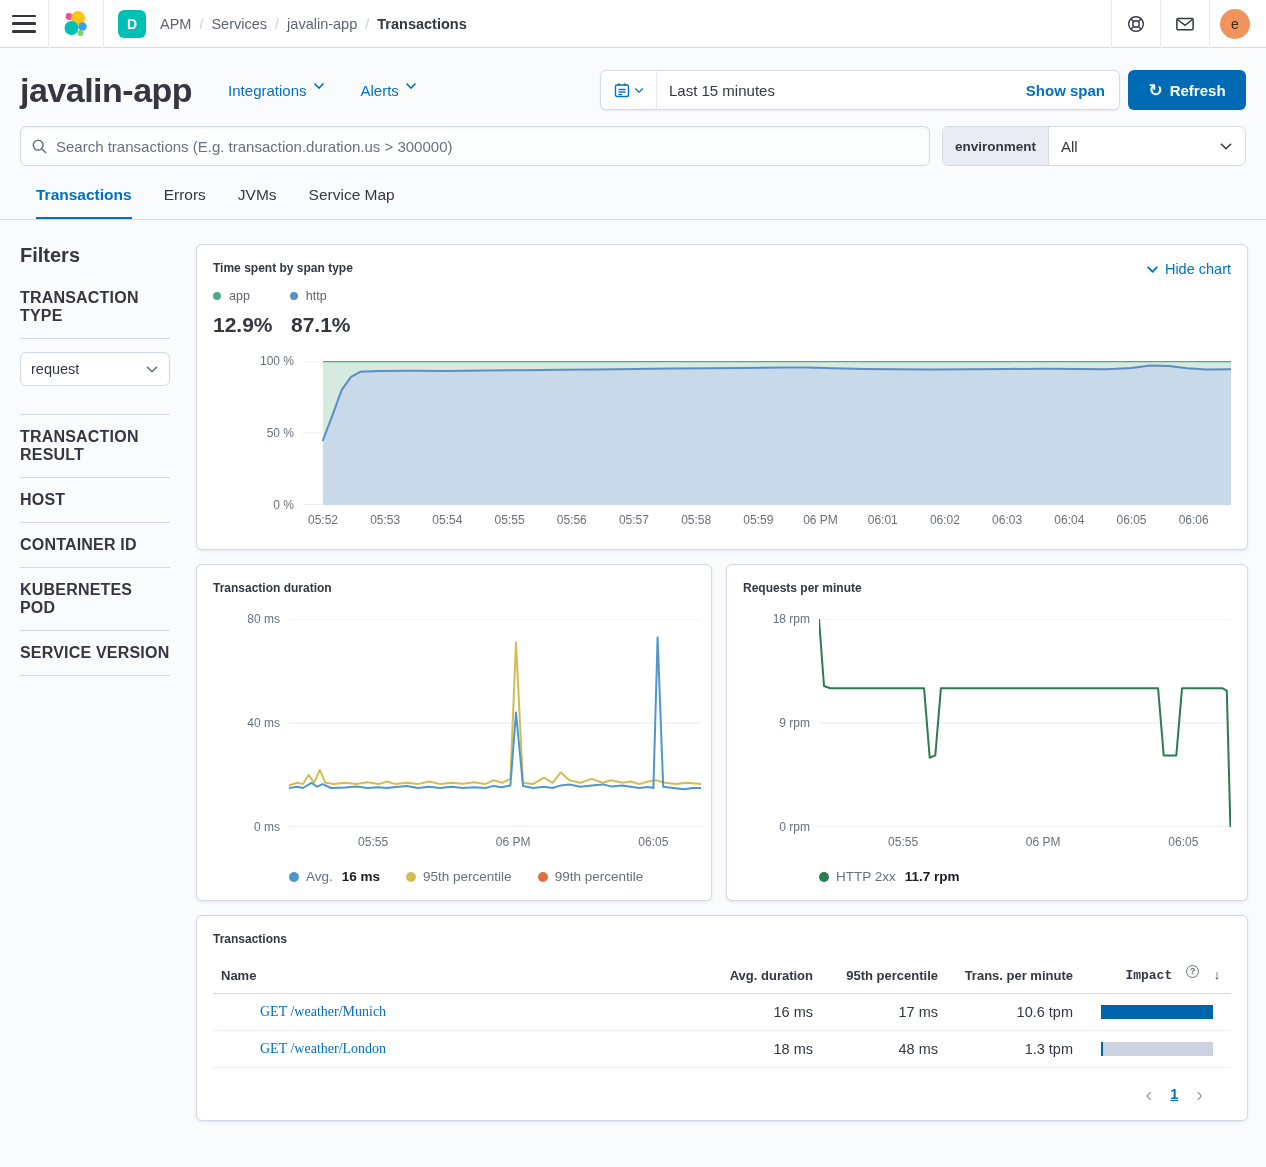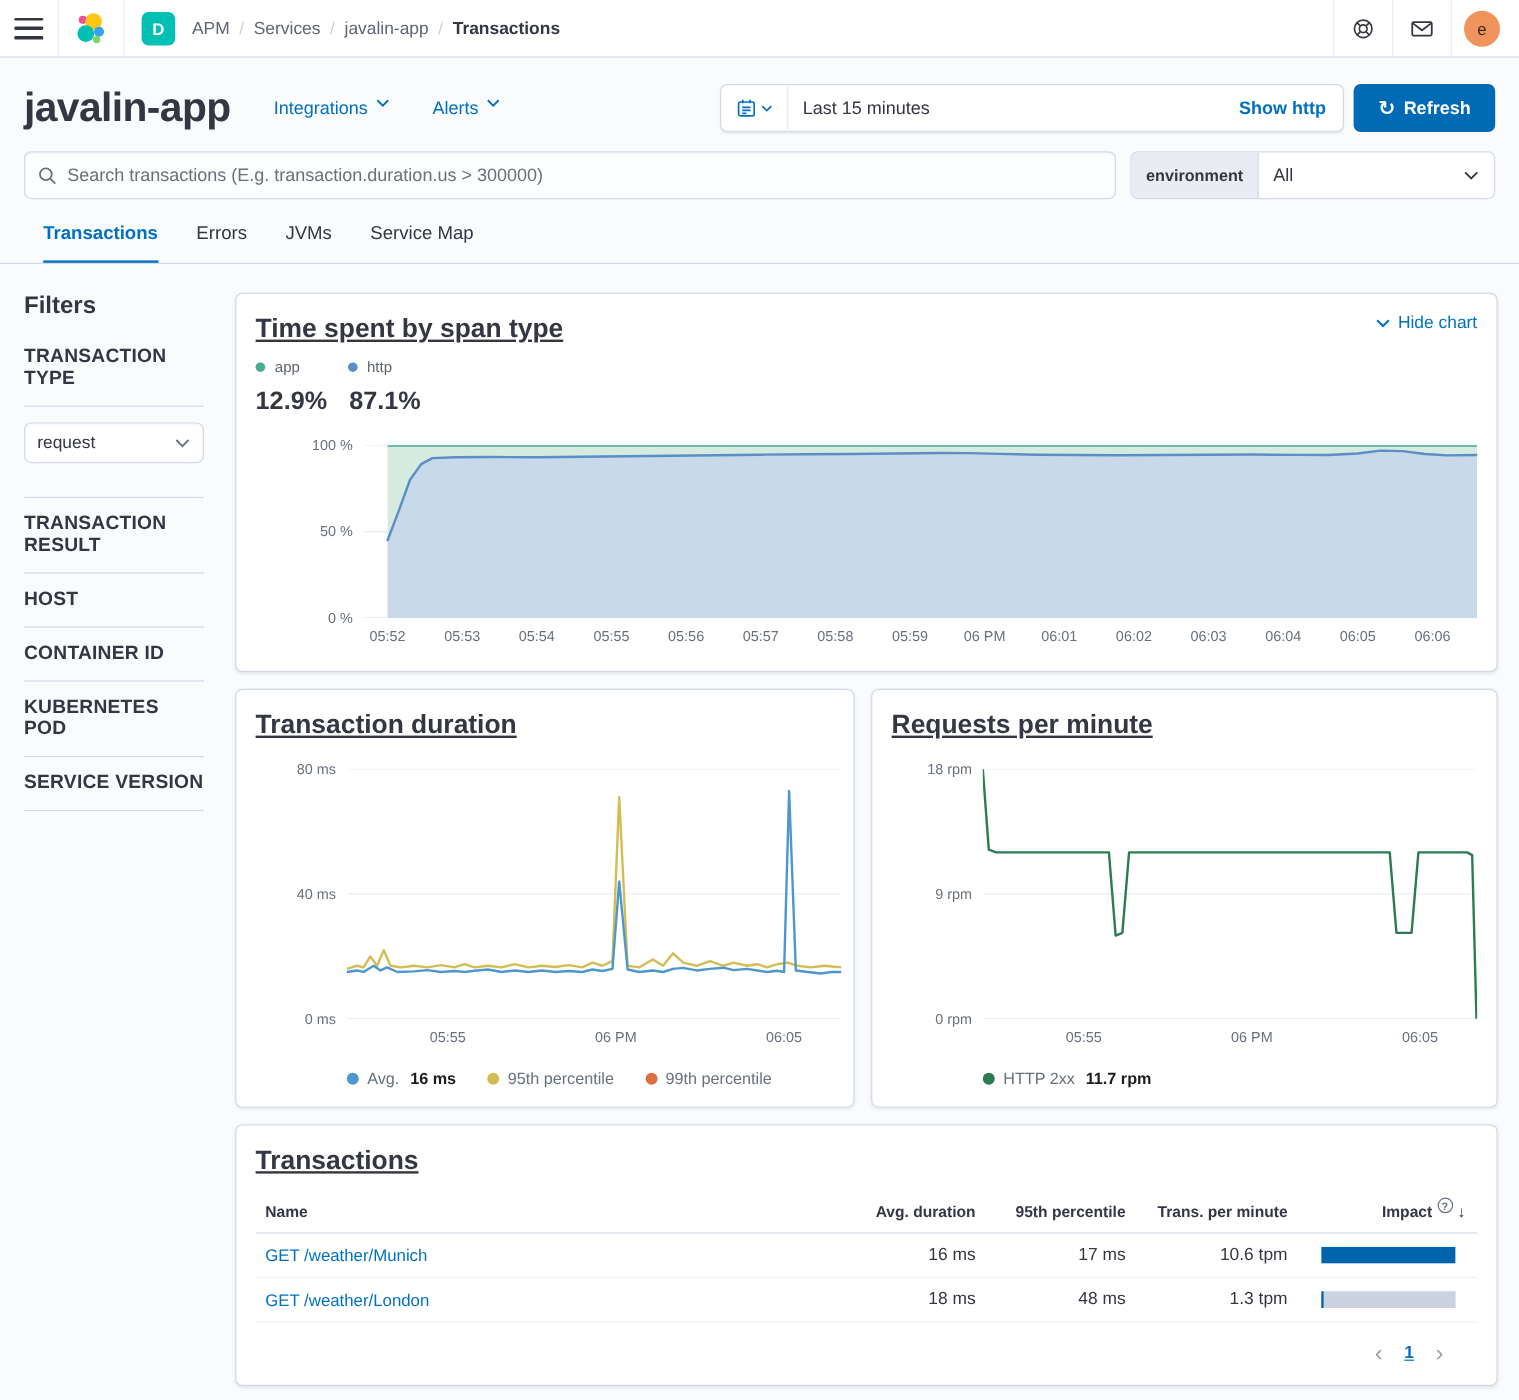--- a/index.html
+++ b/index.html
@@ -51,21 +51,21 @@
   
   .content { display:flex; padding:24px 20px 0 20px; }
   .sidebar { width:150px; flex:none; }
   .sidebar h2 { font-size:20px; font-weight:700; margin-bottom:22px; }
   .facet-title { font-size:16px; font-weight:700; color:#343741; letter-spacing:.2px; }
   .facet-sep { border:none; border-top:1px solid #d3dae6; margin:13px 0; }
   .select-box { width:150px; height:34px; background:#fff; border:1px solid #d3dae6; border-radius:6px; display:flex; align-items:center; justify-content:space-between; padding:0 10px; font-size:14.5px; margin:12px 0 28px 0; box-shadow:inset 0 1px 2px rgba(152,162,179,.1); }
 
   .main { flex:1; margin-left:26px; display:flex; flex-direction:column; }
   .panel { background:#fff; border:1px solid #d3dae6; border-radius:6px; box-shadow:0 1px 3px rgba(152,162,179,.25); padding:16px; }
-  .panel-title { font-size:22px; font-weight:700;text-decoration:underline; }
+  .panel-title { font-size:12px; font-weight:700; }
 
   
   .panel-head { display:flex; align-items:flex-start; justify-content:space-between; }
   .hide-chart { display:flex; align-items:center; gap:6px; color:#0071c2; font-size:14.5px; }
   .legend-row { display:flex; gap:40px; margin-top:12px; }
   .legend-item { display:flex; align-items:center; gap:8px; font-size:12.5px; color:#5e6470; }
   .dot { width:8px; height:8px; border-radius:50%; flex:none; }
   .pct-row { display:flex; gap:24px; margin-top:10px; }
   .pct { font-size:21px; font-weight:700; width:54px; }
   .chart-wrap { position:relative; margin-top:24px; }
@@ -78,25 +78,25 @@
   .legend-bottom { display:flex; gap:26px; margin-top:16px; font-size:13.5px; color:#69707d; }
   .legend-bottom .dot { width:10px; height:10px; }
   .legend-bottom b { color:#1a1c21; font-weight:700; margin-left:2px; }
   .legend-bottom .li { display:flex; align-items:center; gap:7px; }
 
   
   .panel.table-panel { margin-top:14px; }
   .tgrid { display:grid; grid-template-columns:1fr 120px 125px 135px 150px; align-items:center; }
   .thead { margin-top:14px; border-bottom:1px solid #d3dae6; padding:8px 8px 10px 8px; font-size:13px; font-weight:700; }
   .thead .num { text-align:right; }
-  .impact-head { display:flex; align-items:flex-start; justify-content:flex-end; gap:4px; padding-right:2px; }
+  .impact-head { display:flex; align-items:center; justify-content:flex-end; gap:14px; padding-right:2px;font-family:Liberation Mono, monospace; }
   .qmark { width:13px; height:13px; border:1px solid #69707d; border-radius:50%; color:#69707d; font-size:9px; display:inline-flex; align-items:center; justify-content:center; position:relative; top:-4px; }
   .sort-arrow { font-size:13px; }
   .trow { padding:10px 8px; border-bottom:1px solid #edf0f6; font-size:14.5px; }
-  .trow .name { font-family:Liberation Sans, sans-serif; font-size:14px; color:#0071c2; }
+  .trow .name { font-family:Liberation Serif, serif; font-size:14px; color:#0071c2;margin-left:39px; }
   .trow .num { text-align:right; color:#343741; }
   .impact-cell { display:flex; justify-content:flex-end; padding-right:10px; }
   .impact-track { width:112px; height:14px; background:#ccd3e0; overflow:hidden; }
   .impact-fill { height:100%; background:#0064ad; }
   .pagination { display:flex; justify-content:flex-end; align-items:center; gap:18px; margin-top:16px; padding-right:28px; }
   .page-chev { color:#98a2b3; font-size:20px; line-height:1; }
   .page-num { color:#0071c2; font-weight:700; font-size:14.5px; text-decoration:underline; }
 </style>
 </head>
 <body>
@@ -175,21 +175,21 @@
             <line x1="11" y1="1.2" x2="11" y2="4"></line>
           <line x1="4.5" y1="7.5" x2="11.5" y2="7.5"></line>
             <line x1="4.5" y1="10" x2="11.5" y2="10"></line>
             <line x1="4.5" y1="12.5" x2="8" y2="12.5"></line>
         </svg>
         <svg width="10" height="7" viewBox="0 0 12 8" fill="none" stroke="#0071c2" stroke-width="1.6">
             <polyline points="1.5,1.5 6,6 10.5,1.5"></polyline>
           </svg>
       </button>
       <button class="picker-text" style="text-align:left">Last 15 minutes</button>
-      <button class="show-dates">Show http</button>
+      <button class="show-dates">Show span</button>
     </div>
     <button class="refresh-btn">
       <span class="refresh-glyph">↻</span>
       <span>Refresh</span>
     </button>
   </div>
 </div>
 
 <div class="search-row">
   <div class="search-box">

